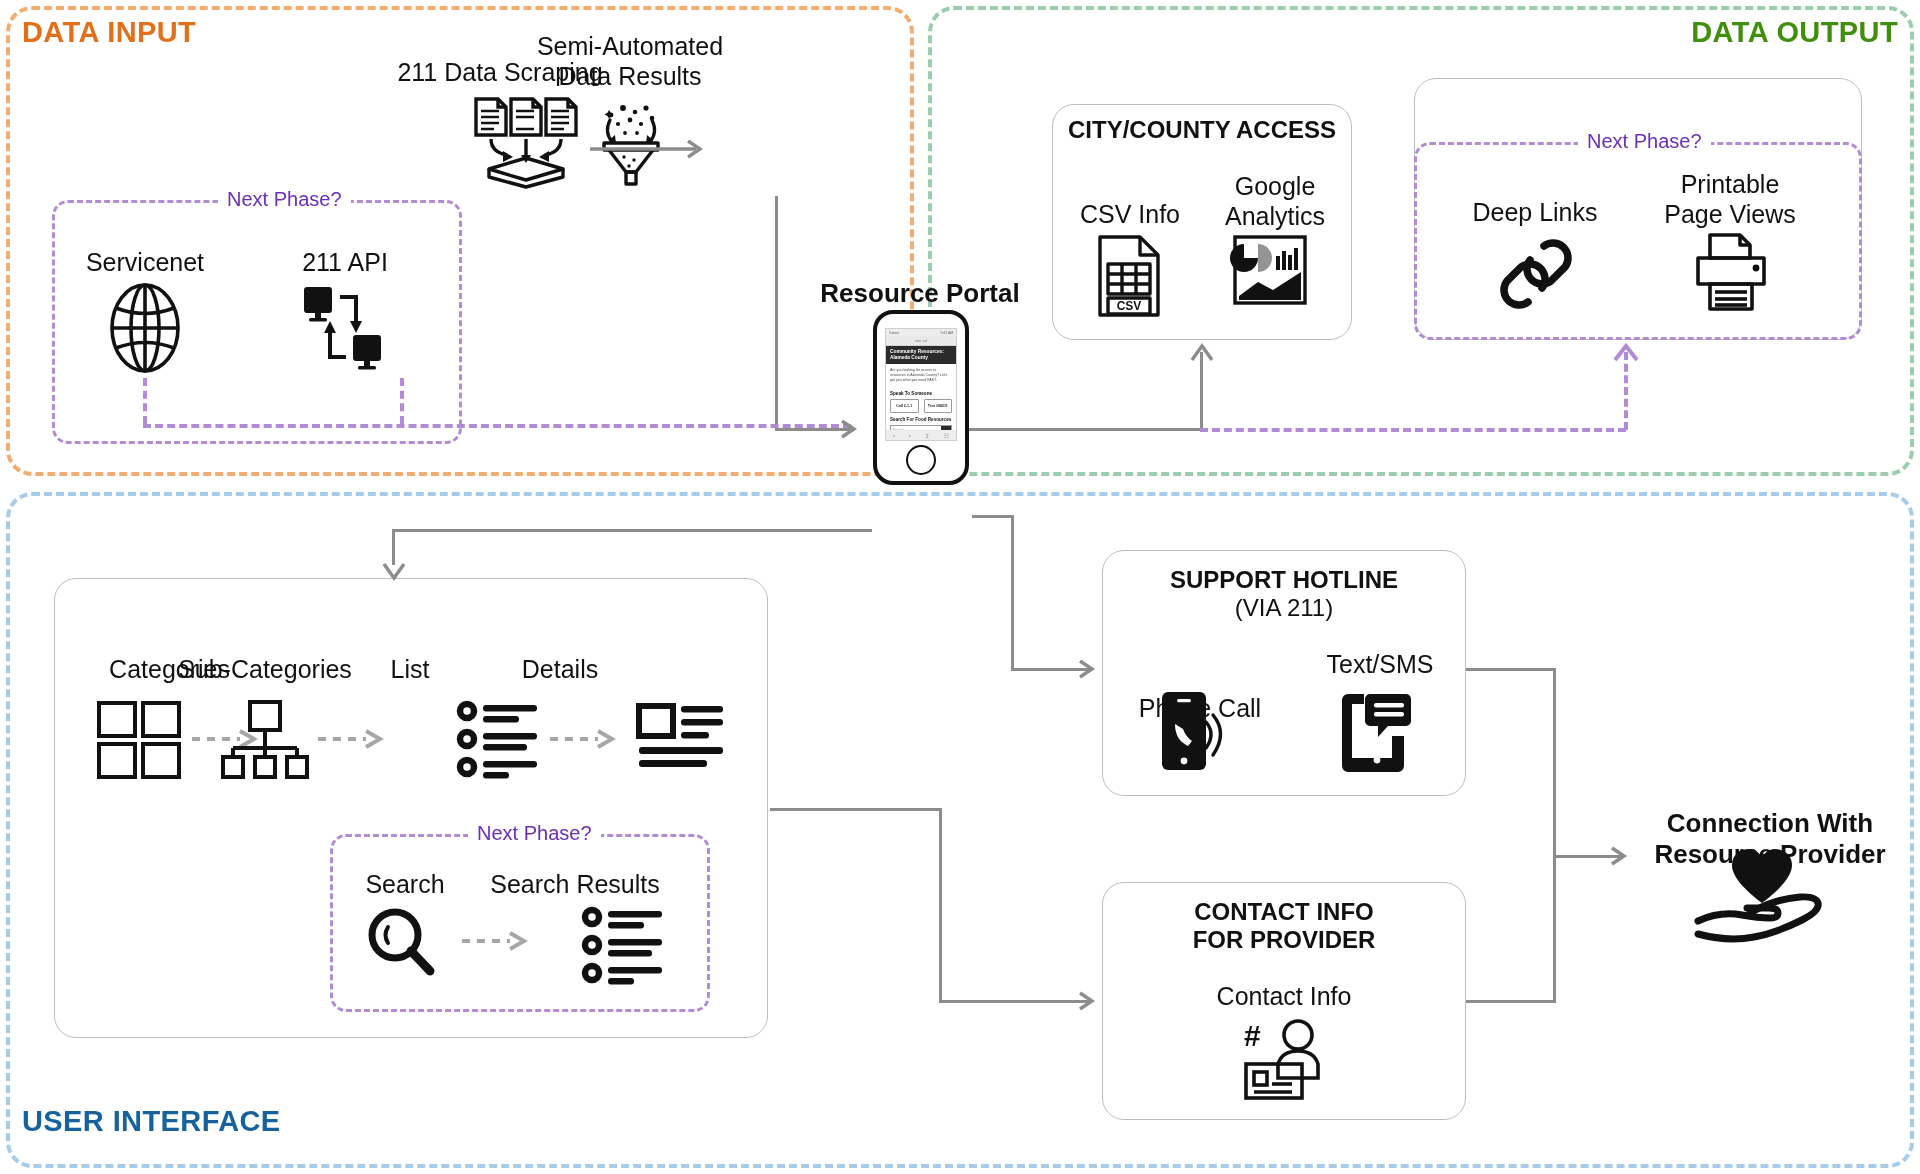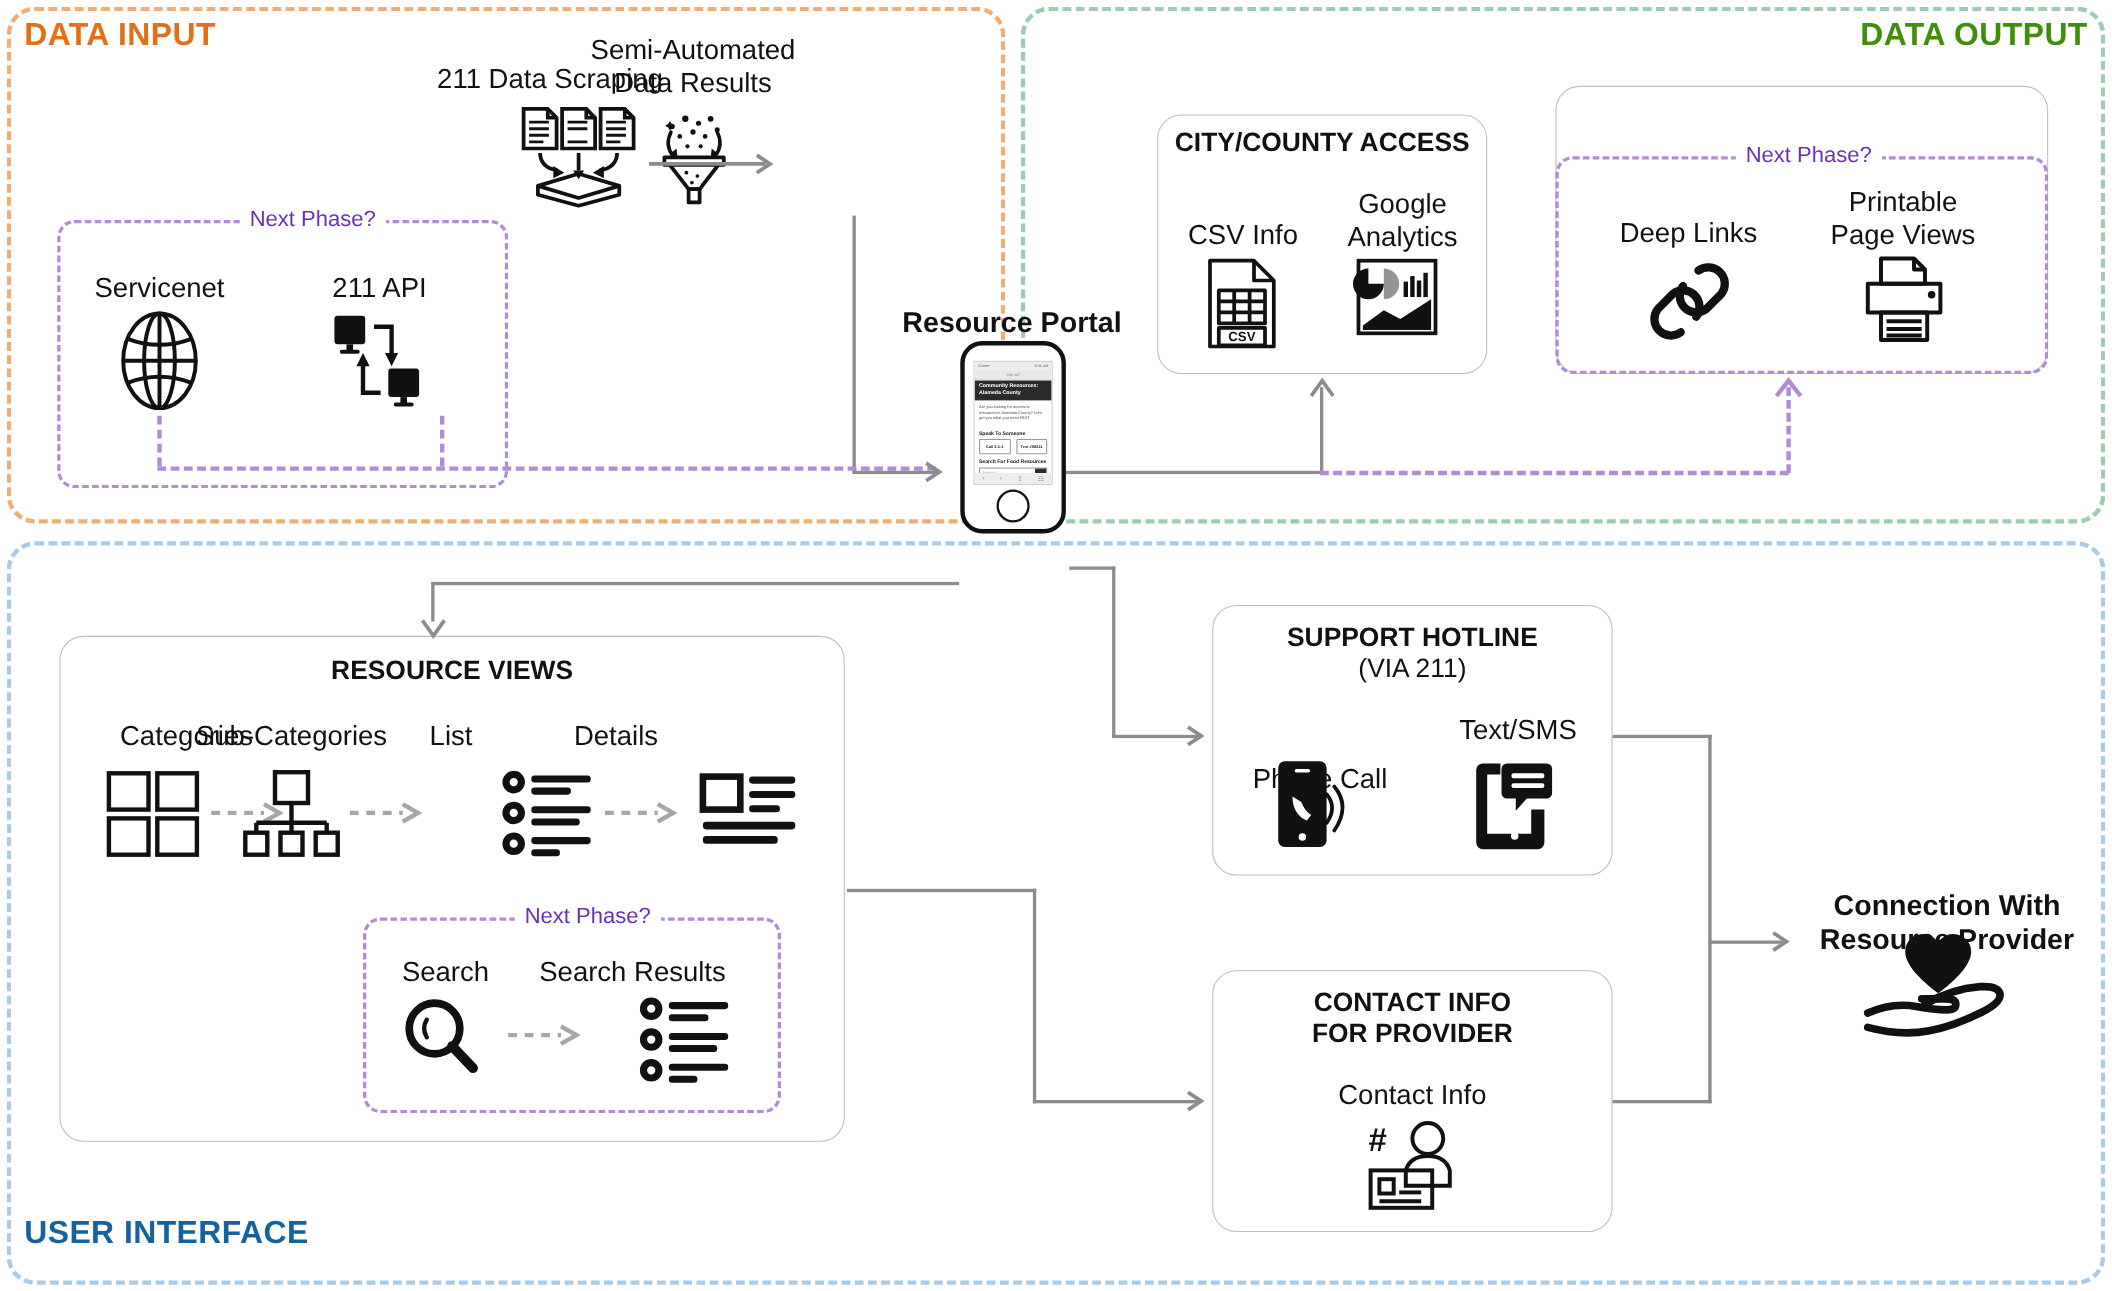--- a/index.html
+++ b/index.html
@@ -322,21 +322,20 @@
     <polyline points="2,18 12,4 22,18" fill="none" stroke="#8C8C8C" stroke-width="3.4"></polyline>
   </svg>
 
   <div class="dln dln-h" style="left:1200px;top:428px;width:426px;"></div>
   <div class="dln dln-v" style="left:1624px;top:352px;height:78px;"></div>
   <svg class="icon" style="left:1613px;top:342px;" width="26" height="22">
     <polyline points="2,18 13,4 24,18" fill="none" stroke="#B18BD4" stroke-width="4"></polyline>
   </svg>
 
   <div class="card" style="left:54px;top:578px;width:714px;height:460px;"></div>
-  <div class="card-title" style="left:54px;top:596px;width:714px;">RESOURCE VIEWS</div>
 
   <div class="node-label" style="left:50px;top:655px;width:180px;text-align:right;">Categories</div>
   <div class="icon" style="left:96px;top:700px;width:88px;height:80px;">
     <svg width="88" height="80" viewBox="0 0 88 80">
       <g fill="none" stroke="#111" stroke-width="4">
         <rect x="3" y="3" width="36" height="33"></rect>
         <rect x="47" y="3" width="36" height="33"></rect>
         <rect x="3" y="44" width="36" height="33"></rect>
         <rect x="47" y="44" width="36" height="33"></rect>
       </g>

